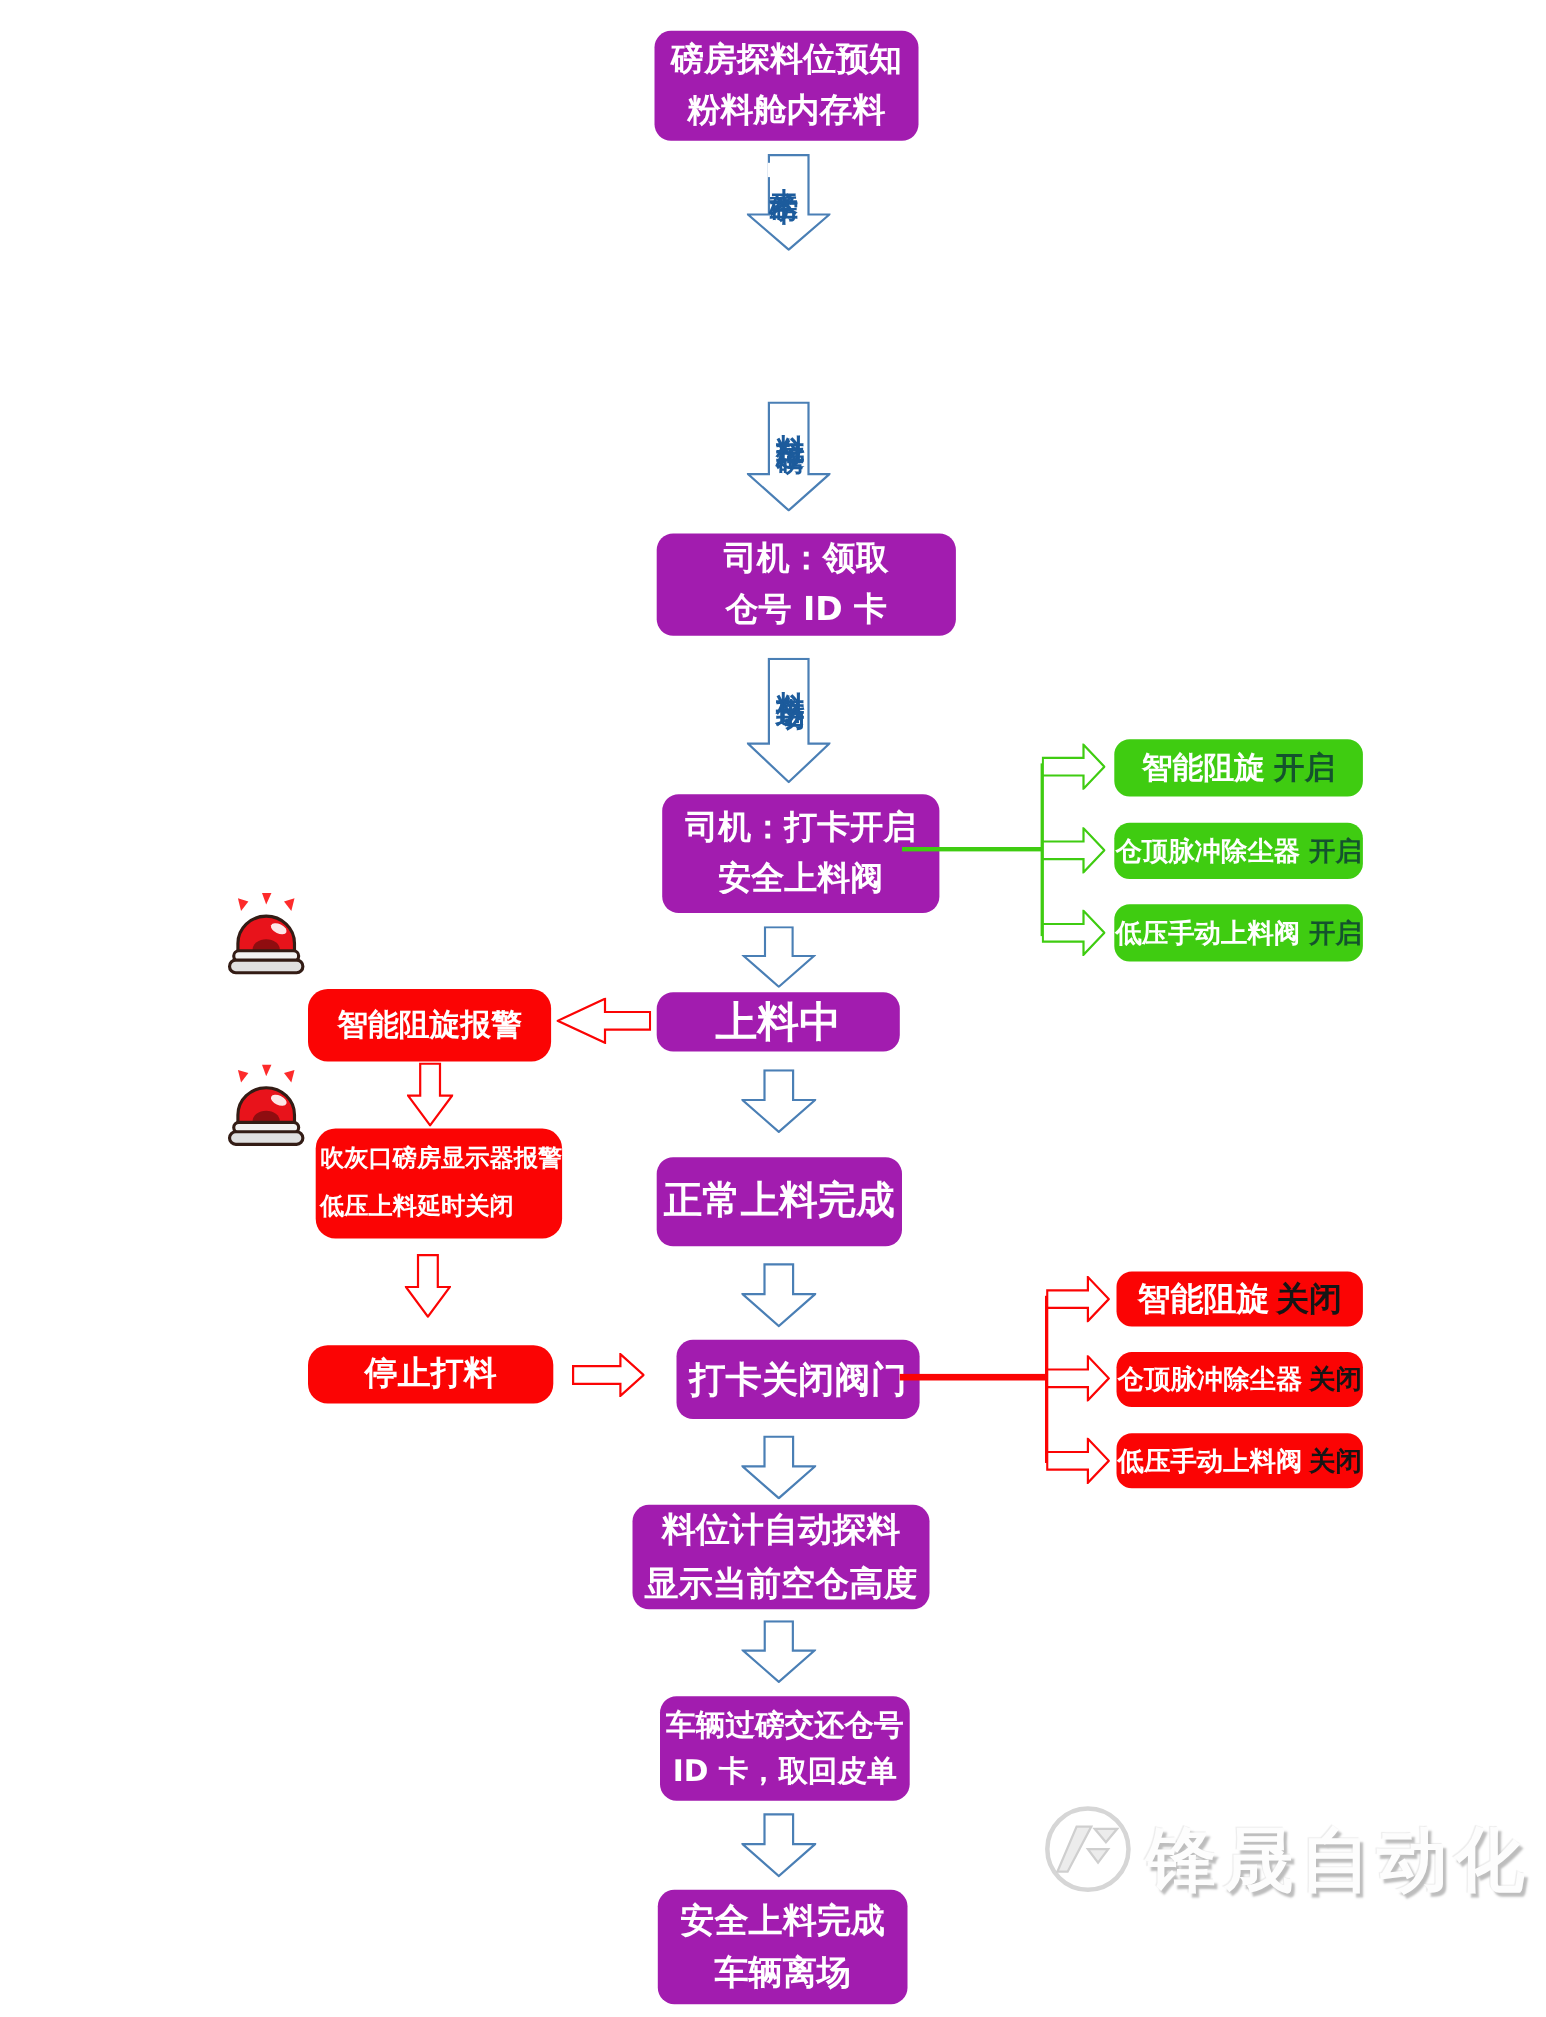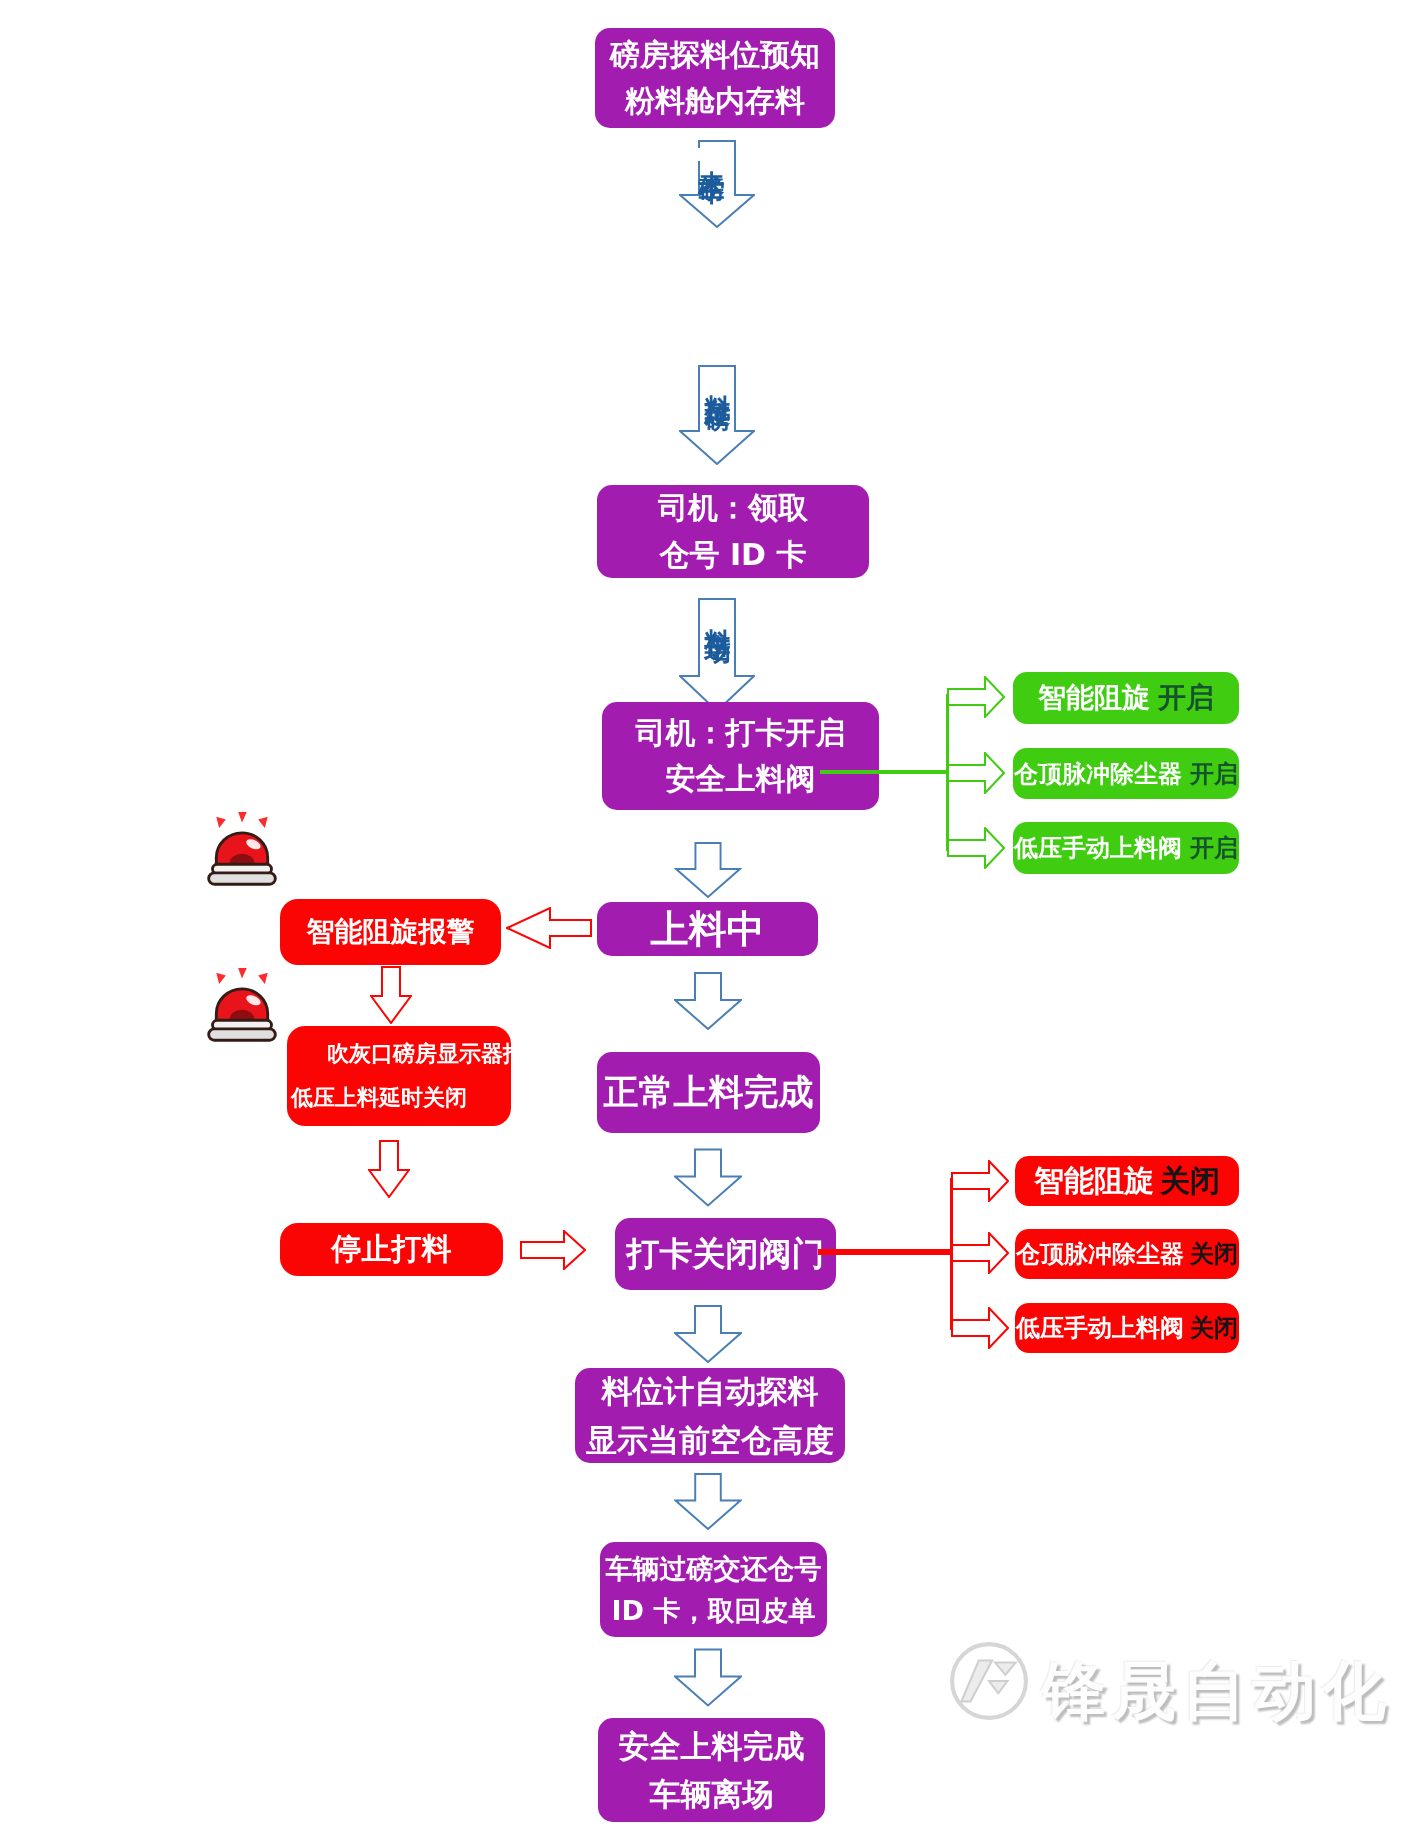--- a/index.html
+++ b/index.html
@@ -47,21 +47,21 @@
   <div class="node blue" style="left:597px;top:485px;width:272px;height:93px;font-size:30px;">
     <div class="line">司机：领取</div>
     <div class="line">仓号 ID 卡</div>
   </div>
 
   <svg class="abs" style="left:679px;top:598px;" width="76" height="114" viewBox="0 0 76 114">
     <polygon points="20,1 56,1 56,78 75,78 38,113 1,78 20,78" fill="#ffffff" stroke="#4a7fb5" stroke-width="2"></polygon>
   </svg>
   <div class="vlabel" style="left:718px;top:606px;">料车进场</div>
 
-  <div class="node blue" style="left:602px;top:702px;width:277px;height:108px;font-size:30px;">
+  <div class="node blue" style="left:602px;top:722px;width:252px;height:108px;font-size:30px;">
     <div class="line">司机：打卡开启</div>
     <div class="line">安全上料阀</div>
   </div>
 
   <svg class="abs" style="left:674px;top:842px;" width="68" height="56" viewBox="0 0 68 58">
     <polygon points="21,1 47,1 47,28 67,28 34,57 1,28 21,28" fill="#ffffff" stroke="#4a7fb5" stroke-width="2"></polygon>
   </svg>
 
   <div class="node blue" style="left:597px;top:902px;width:221px;height:54px;font-size:38px;">
     <div class="line">上料中</div>
@@ -190,21 +190,21 @@
     <polygon points="13,7 23,10 16,19" fill="#fd2b2b"></polygon>
     <polygon points="67,7 57,10 64,19" fill="#fd2b2b"></polygon>
     <path d="M 13,60 L 13,50 A 27,26 0 0 1 67,50 L 67,60 Z" fill="#e8131b" stroke="#331c15" stroke-width="3" stroke-linejoin="round"></path>
     <ellipse cx="40" cy="56" rx="13" ry="10" fill="#8f0d10"></ellipse>
     <ellipse cx="52" cy="36" rx="8" ry="4.5" fill="#ffffff" opacity="0.9" transform="rotate(25 52 36)"></ellipse>
     <rect x="9" y="57" width="62" height="10" rx="5" fill="#f2f2f2" stroke="#331c15" stroke-width="3"></rect>
     <rect x="5" y="66" width="70" height="12" rx="6" fill="#e0e0e0" stroke="#331c15" stroke-width="3"></rect>
   </svg>
 
   <div class="node redbox2" style="left:287px;top:1026px;width:224px;height:100px;font-size:22px;align-items:flex-start;padding-left:4px;">
-    <div class="line" style="line-height:2;margin-left:36px;">吹灰口磅房显示器报警</div>
+    <div class="line" style="line-height:2;">吹灰口磅房显示器报警</div>
     <div class="line" style="line-height:2;">低压上料延时关闭</div>
   </div>
 
   <svg class="abs" style="left:368px;top:1140px;" width="42" height="58" viewBox="0 0 42 58">
     <polygon points="12,1 30,1 30,30 41,30 21,57 1,30 12,30" fill="#ffffff" stroke="#fb0404" stroke-width="2"></polygon>
   </svg>
 
   <div class="node redbox2" style="left:280px;top:1223px;width:223px;height:53px;font-size:30px;">
     <div class="line">停止打料</div>
   </div>

